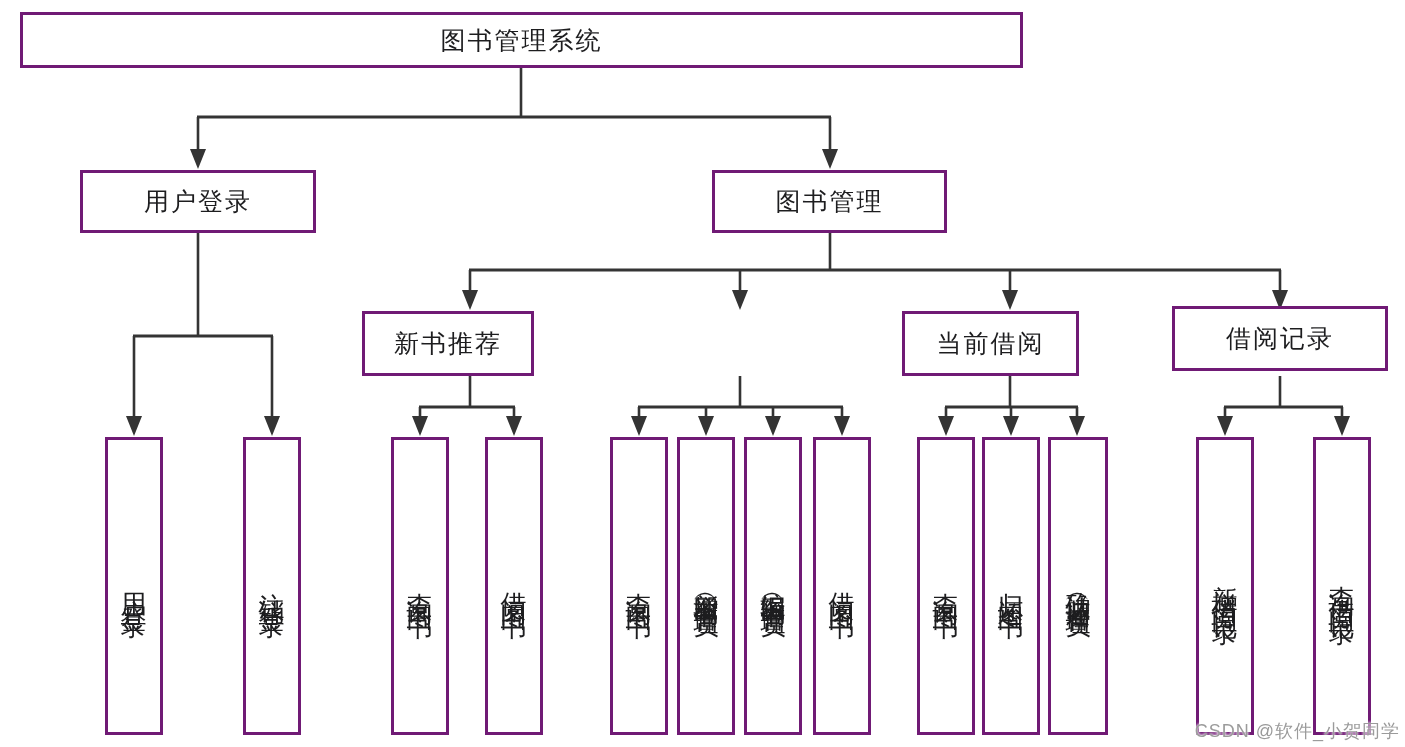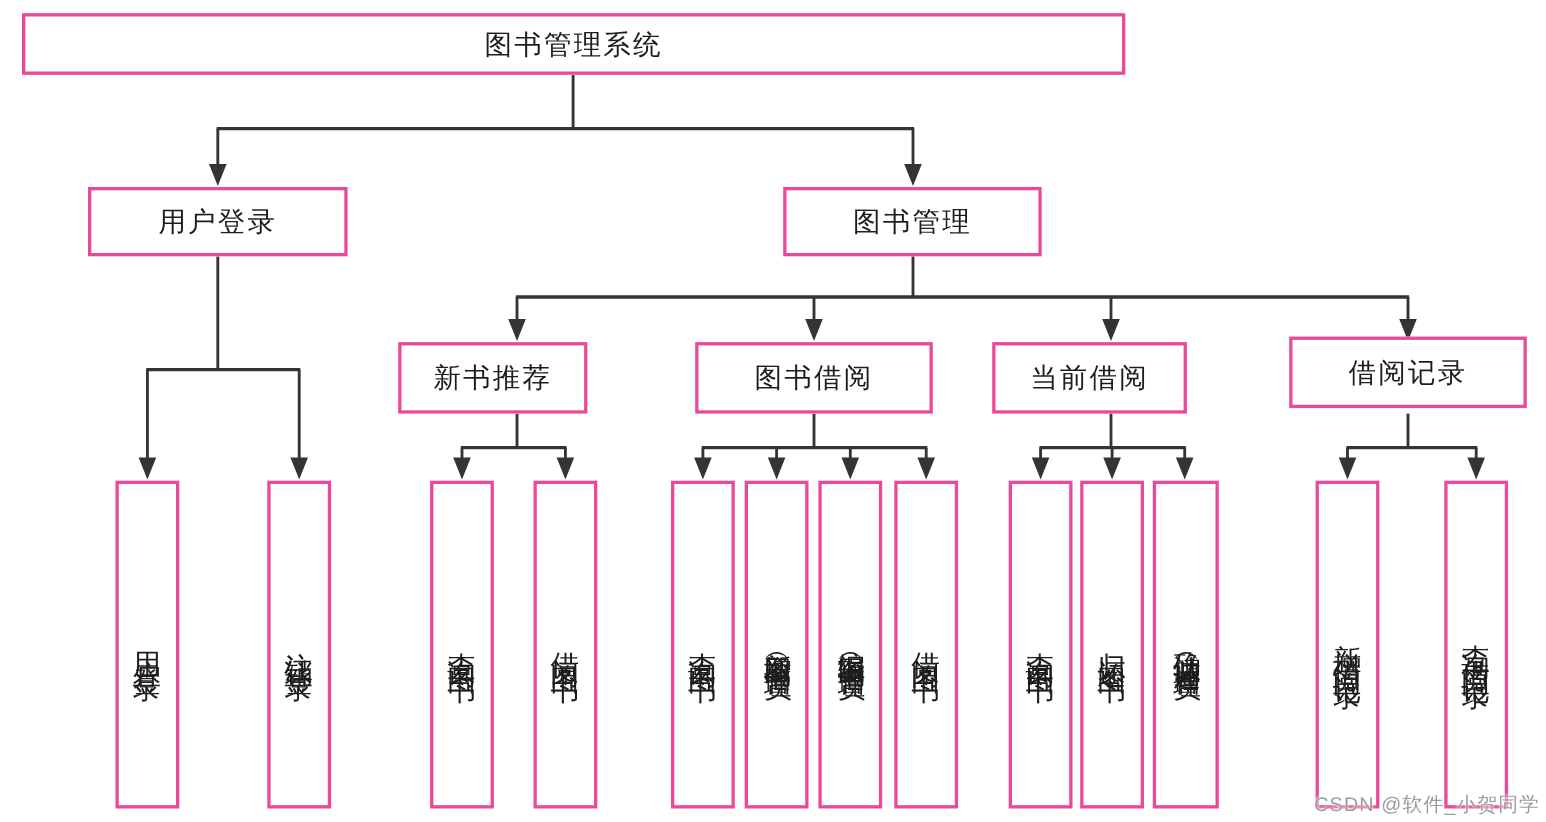--- a/index.html
+++ b/index.html
@@ -14,21 +14,21 @@
   svg.connectors {
     position: absolute;
     left: 0; top: 0;
     width: 1405px; height: 747px;
     z-index: 1;
   }
   .node {
     position: absolute;
     box-sizing: border-box;
     background: #ffffff;
-    border: 3px solid #ec4899;
+    border: 3px solid #701a75;
     display: flex;
     align-items: center;
     justify-content: center;
     color: #1d1d1f;
     z-index: 2;
   }
   .node.h span {
     font-size: 25px;
     letter-spacing: 2px;
     white-space: nowrap;
@@ -134,23 +134,20 @@
   <div class="node h" style="left:80px; top:170px; width:236px; height:63px;">
     <span>用户登录</span>
   </div>
   <div class="node h" style="left:712px; top:170px; width:235px; height:63px;align-items:center;">
     <span>图书管理</span>
   </div>
 
   <div class="node h" style="left:362px; top:311px; width:172px; height:65px;">
     <span>新书推荐</span>
   </div>
-  <div class="node h" style="left:632px; top:311px; width:216px; height:65px;">
-    <span>图书借阅</span>
-  </div>
   <div class="node h" style="left:902px; top:311px; width:177px; height:65px;">
     <span>当前借阅</span>
   </div>
   <div class="node h" style="left:1172px; top:306px; width:216px; height:65px;text-align:right;">
     <span>借阅记录</span>
   </div>
 
   <div class="node v" style="left:105px; top:437px; width:58px; height:298px;">
     <span>用户登录</span>
   </div>

